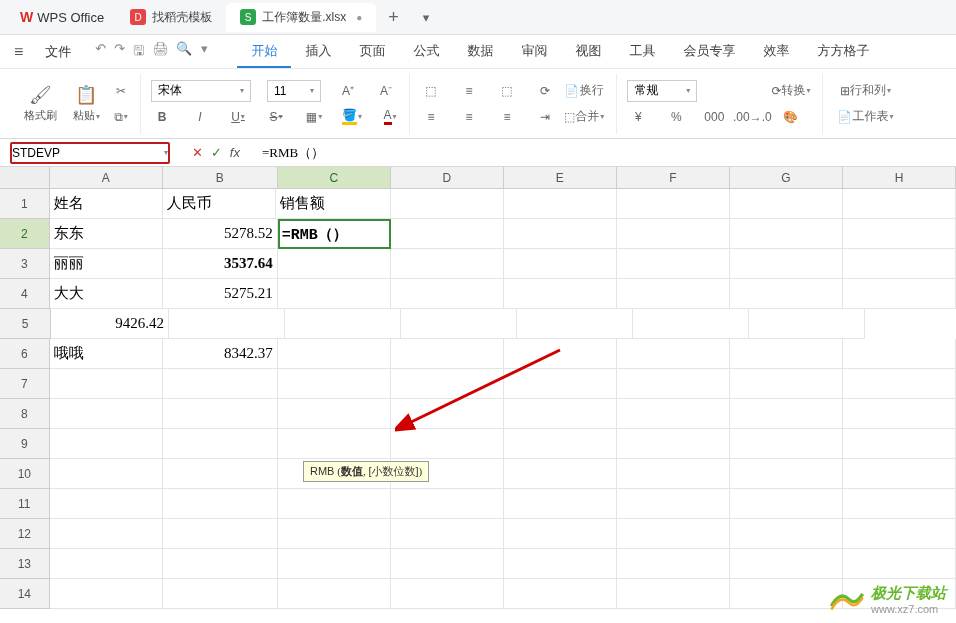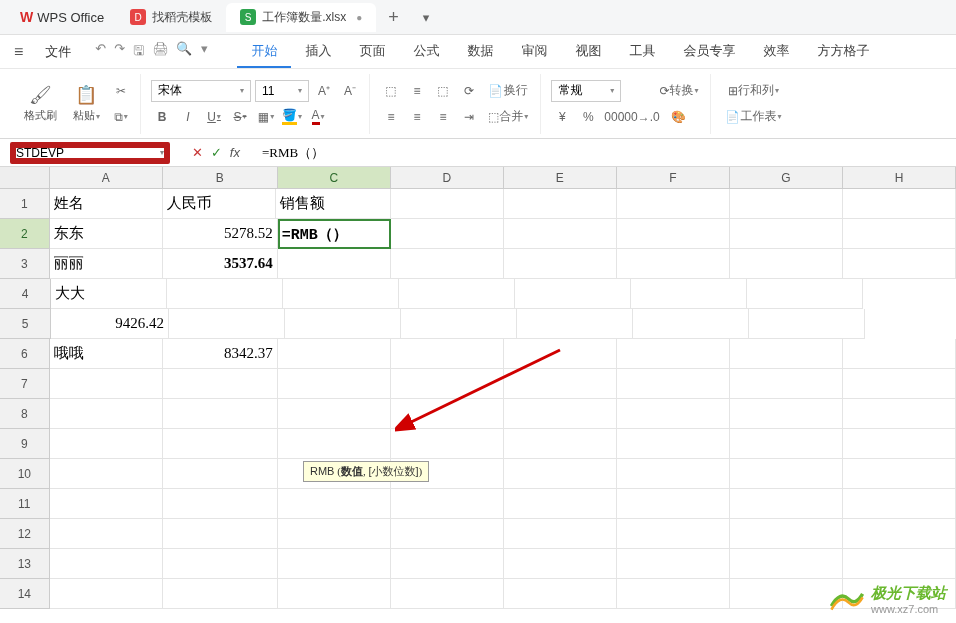--- a/index.html
+++ b/index.html
@@ -28,32 +28,32 @@
 .menu-tab { padding: 6px 14px; font-size: 13px; color: #444; cursor: pointer; }
 .menu-tab.active { color: #2a7de1; border-bottom: 2px solid #2a7de1; font-weight: 400; }
 
 
 .ribbon { height: 70px; background: #fff; display: flex; align-items: center; padding: 4px 10px; border-bottom: 1px solid #d8d8d8; gap: 2px; }
 .ribbon-group { display: flex; align-items: center; padding: 0 8px; border-right: 1px solid #eee; height: 60px; gap: 4px; }
 .ribbon-group:last-child { border-right: none; }
 .rib-btn-lg { display: flex; flex-direction: column; align-items: center; gap: 2px; padding: 4px 6px; font-size: 11px; color: #555; }
 .rib-ico { font-size: 18px; color: #666; }
 .rib-stack { display: flex; flex-direction: column; gap: 4px; }
-.rib-row { display: flex; align-items: center; gap: 4px; }
+.rib-row { display: flex; align-items: center; gap: 16px; }
 .combo { border: 1px solid #ccc; background: #fff; padding: 2px 6px; font-size: 12px; height: 22px; display: flex; align-items: center; justify-content: space-between; }
 .combo.font { width: 100px; }
 .combo.size { width: 54px; }
 .mini-btn { width: 22px; height: 22px; display: flex; align-items: center; justify-content: center; font-size: 12px; color: #666; border: none; background: transparent; }
 .mini-btn.ul { text-decoration: underline; }
 .mini-btn.strike { text-decoration: line-through; }
 .dd { font-size: 8px; color: #888; margin-left: 1px; }
 
 
 .formula-bar { height: 28px; display: flex; align-items: center; border-bottom: 1px solid #d8d8d8; background: #fff; }
-.name-box { width: 160px; border: 6px solid #b91c1c; margin: 0 10px; height: 22px; display: flex; align-items: center; justify-content: center; font-size: 12px; font-family: "Consolas", monospace; background: #fff; border-radius: 2px; }
+.name-box { width: 160px; border: 2px solid #b91c1c; margin: 0 10px; height: 22px; display: flex; align-items: center; justify-content: center; font-size: 12px; font-family: "Consolas", monospace; background: #fff; border-radius: 2px; }
 .fb-btns { display: flex; gap: 8px; padding: 0 12px; align-items: center; }
 .fb-btn { color: #888; font-size: 13px; }
 .fb-btn.cancel { color: #c73535; }
 .fb-btn.ok { color: #2e8b2e; }
 .fx-label { font-style: italic; font-size: 13px; color: #555; }
 .formula-input { flex: 1; padding: 0 10px; font-size: 13px; font-family: "SimSun", serif; color: #000; }
 
 
 .grid-wrap { position: relative; }
 .col-headers { display: flex; height: 22px; background: #f1f1f1; border-bottom: 1px solid #ccc; }
@@ -282,20 +282,21 @@
         <div class="cell" style="width: 116px;"></div>
         <div class="cell" style="width: 116px;"></div>
         <div class="cell" style="width: 116px;"></div>
         <div class="cell" style="width: 116px;"></div>
         <div class="cell" style="width: 116px;"></div>
         <div class="cell" style="width: 116px;"></div>
       </div>
       <div class="row">
         <div class="row-h">4</div>
         <div class="cell" style="width: 116px;">大大</div>
+        <div class="cell right" style="width: 118px;">5275.21</div>
         <div class="cell" style="width: 116px;"></div>
         <div class="cell" style="width: 116px;"></div>
         <div class="cell" style="width: 116px;"></div>
         <div class="cell" style="width: 116px;"></div>
         <div class="cell" style="width: 116px;"></div>
         <div class="cell" style="width: 116px;"></div>
       </div>
       <div class="row">
         <div class="row-h">5</div>
         <div class="cell right" style="width: 118px;">9426.42</div>

